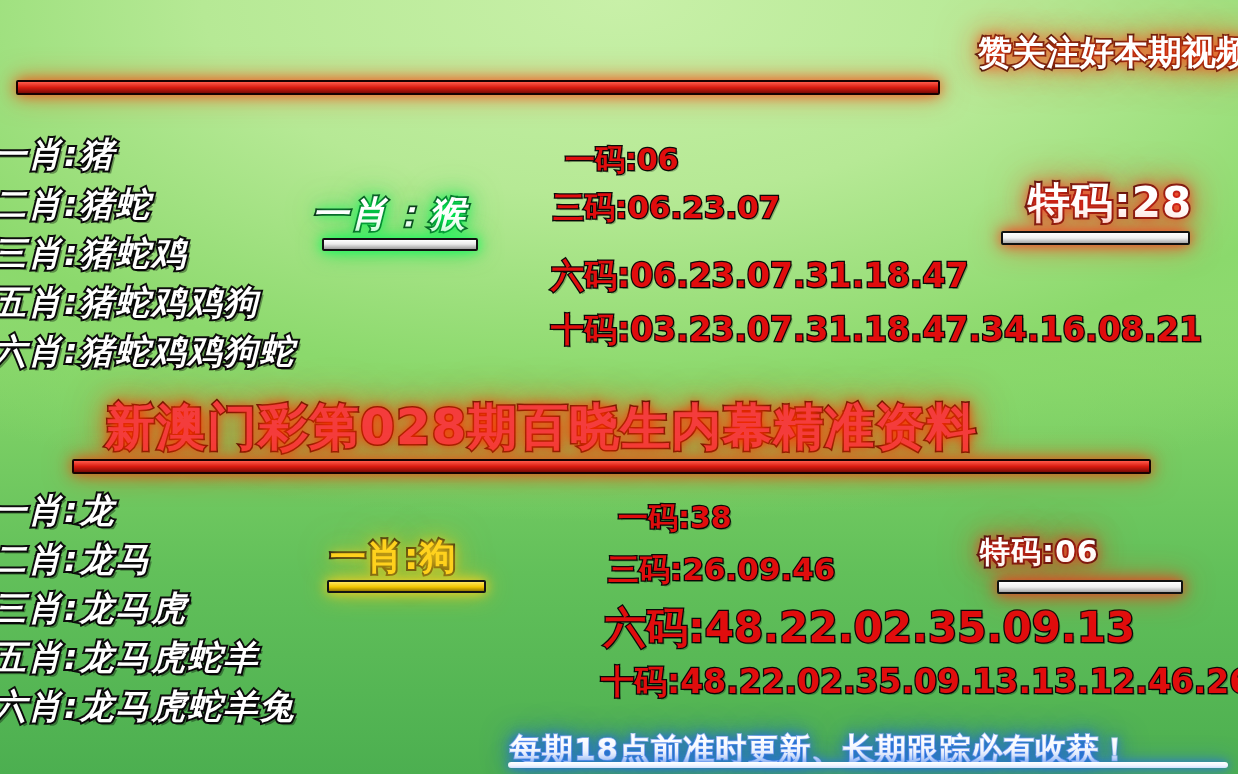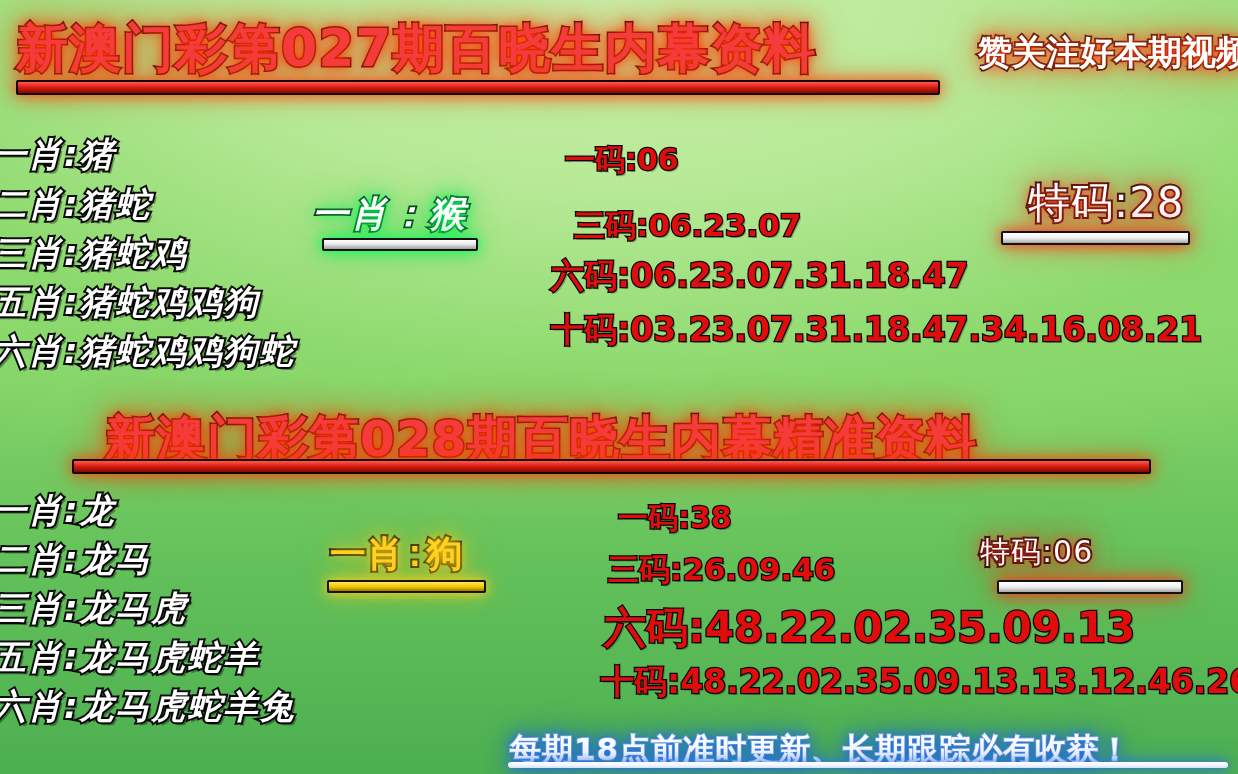--- a/index.html
+++ b/index.html
@@ -87,33 +87,32 @@
   .badge-yellow {
     font-weight: 900;
     color: #ffd21e;
     -webkit-text-stroke: 4px #121212;
     paint-order: stroke fill;
     letter-spacing: 1px;
     text-shadow:
       0 0 10px rgba(255,210,30,.95),
       0 0 22px rgba(255,200,20,.8),
       0 0 36px rgba(240,190,0,.6);
-    font-family: Liberation Mono, monospace;
   }
   .rule-yellow {
     position: absolute;
     background: linear-gradient(180deg,#ffe45e 0%,#f2c600 55%,#9a7b00 100%);
     border: 2px solid #141414;
     border-radius: 2px;
     box-shadow: 0 0 12px rgba(255,210,30,.95), 0 0 24px rgba(250,200,20,.7);
   }
 
   
   .badge-te {
-    font-weight: 400;
+    font-weight: 700;
     color: #ffffff;
     -webkit-text-stroke: 4px #101010;
     paint-order: stroke fill;
     letter-spacing: 1px;
     text-shadow:
       0 0 12px rgba(255,40,30,1),
       0 0 26px rgba(255,50,20,.9),
       0 0 42px rgba(255,60,20,.7);
     padding-left: 32px;
   }
@@ -156,51 +155,50 @@
     background: linear-gradient(180deg,#ffffff 0%,#eef4ff 60%,#cfe0ff 100%);
     border-radius: 3px;
     box-shadow: 0 0 10px rgba(40,110,235,1), 0 0 22px rgba(30,100,230,.8);
   }
 </style>
 </head>
 <body>
 
 <div id="poster">
 
-  <div class="abs title-red" style="left:16px; top:18px; font-size:52px; line-height:60px;">新澳门彩第027期百晓生内幕资料</div>
   <div class="title-bar" style="left:16px; top:80px; width:920px; height:11px;"></div>
 
   <div class="abs badge-topright" style="left:978px; top:32px; font-size:34px; line-height:40px;">赞关注好本期视频</div>
 
   <div class="abs txt-white-outline" style="left:-8px; top:134px; font-size:34px; line-height:40px;">一肖:猪</div>
   <div class="abs txt-white-outline" style="left:-8px; top:184px; font-size:34px; line-height:40px;">二肖:猪蛇</div>
   <div class="abs txt-white-outline" style="left:-8px; top:233px; font-size:34px; line-height:40px;">三肖:猪蛇鸡</div>
   <div class="abs txt-white-outline" style="left:-8px; top:282px; font-size:34px; line-height:40px;">五肖:猪蛇鸡鸡狗</div>
   <div class="abs txt-white-outline" style="left:-8px; top:331px; font-size:34px; line-height:40px;">六肖:猪蛇鸡鸡狗蛇</div>
 
   <div class="abs badge-green" style="left:312px; top:192px; font-size:36px; line-height:44px;">一肖：猴</div>
   <div class="rule-green" style="left:322px; top:238px; width:152px; height:9px;"></div>
 
   <div class="abs num-row" style="left:565px; top:142px; font-size:30px; line-height:36px;">
     <span>一码:</span><span>06</span>
   </div>
-  <div class="abs num-row" style="left:553px; top:207px; font-size:31px; line-height:37px;margin-left:21px;">
+  <div class="abs num-row" style="left:553px; top:189px; font-size:31px; line-height:37px;">
     <span>三码:</span><span>06.23.07</span>
   </div>
   <div class="abs num-row" style="left:551px; top:256px; font-size:33px; line-height:39px;">
     <span>六码:</span><span>06.23.07.31.18.47</span>
   </div>
   <div class="abs num-row" style="left:551px; top:310px; font-size:33px; line-height:39px;">
     <span>十码:</span><span>03.23.07.31.18.47.34.16.08.21</span>
   </div>
 
   <div class="abs badge-te" style="left:996px; top:178px; font-size:42px; line-height:50px;">特码:28</div>
   <div class="rule-white" style="left:1001px; top:231px; width:185px; height:10px;"></div>
 
-  <div class="abs title-red" style="left:105px; top:398px; font-size:50px; line-height:58px;margin-top:12px;">新澳门彩第028期百晓生内幕精准资料</div>
+  <div class="abs title-red" style="left:105px; top:398px; font-size:50px; line-height:58px;">新澳门彩第028期百晓生内幕精准资料</div>
   <div class="title-bar" style="left:72px; top:459px; width:1075px; height:11px;"></div>
 
   <div class="abs txt-white-outline" style="left:-8px; top:490px; font-size:34px; line-height:40px;">一肖:龙</div>
   <div class="abs txt-white-outline" style="left:-8px; top:539px; font-size:34px; line-height:40px;">二肖:龙马</div>
   <div class="abs txt-white-outline" style="left:-8px; top:588px; font-size:34px; line-height:40px;">三肖:龙马虎</div>
   <div class="abs txt-white-outline" style="left:-8px; top:637px; font-size:34px; line-height:40px;">五肖:龙马虎蛇羊</div>
   <div class="abs txt-white-outline" style="left:-8px; top:686px; font-size:34px; line-height:40px;">六肖:龙马虎蛇羊兔</div>
 
   <div class="abs badge-yellow" style="left:330px; top:535px; font-size:36px; line-height:44px;">一肖:狗</div>
   <div class="rule-yellow" style="left:327px; top:580px; width:155px; height:9px;"></div>

